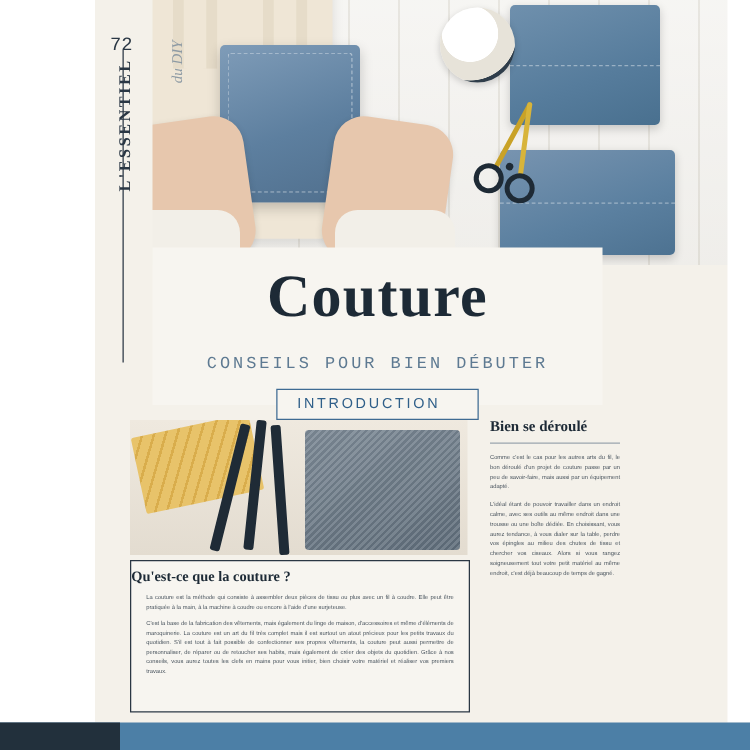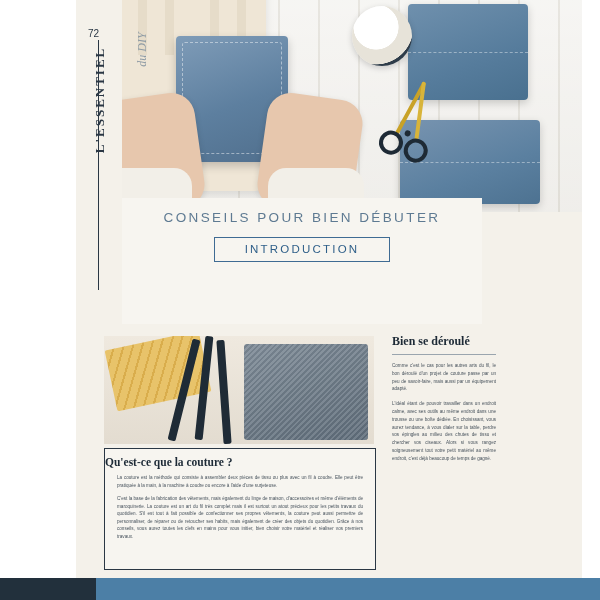--- a/index.html
+++ b/index.html
@@ -154,22 +154,22 @@
   }
   .rule-v {
     position: absolute;
     left: 98px; top: 40px;
     width: 1px; height: 250px;
     background: #2a3744;
   }
   .page-num {
     position: absolute;
     left: 88px; top: 28px;
-    font-family: Liberation Sans, sans-serif;
-    font-size: 10px;
+    font-family: Liberation Mono, monospace;
+    font-size: 15px;
     color: #2a3744;
     text-align: center;
   }
 
   
   .title-card {
     position: absolute;
     left: 122px; top: 198px;
     width: 360px; height: 126px;
     background: #f7f5f0;
@@ -178,30 +178,30 @@
   .doc-title {
     font-family: "Liberation Serif", serif;
     font-weight: bold;
     font-size: 48px;
     color: #1d2a36;
     letter-spacing: 1px;
     margin: 16px 0 0 0;
     line-height: 1;
   }
   .doc-sub {
-    font-family: Liberation Sans, sans-serif;
+    font-family: Liberation Mono, monospace;
     font-size: 13.5px;
     letter-spacing: 2.4px;
     color: #5e7a92;
-    margin-top: 12px;
+    margin-top: 22px;
   }
   .tag {
     display: inline-block;
     margin-top: 12px;
-    padding: 5px 30px 6px 30px;
+    padding: 5px 30px 6px 16px;
     border: 1px solid #3f6b93;
     color: #2f5f89;
     font-size: 11.5px;
     letter-spacing: 2.2px;
     background: #f7f5f0;
   }
 
   
   .body {
     position: absolute;
@@ -356,20 +356,21 @@
     <div class="strip">
       <div class="strip-text">L'ESSENTIEL</div>
       <div class="strip-sub">du DIY</div>
     </div>
     <div class="page-num">72</div>
   </div>
 
   <div class="rule-v"></div>
 
   <div class="title-card">
+    <h1 class="doc-title">Couture</h1>
     <div class="doc-sub">CONSEILS POUR BIEN DÉBUTER</div>
     <div class="tag">INTRODUCTION</div>
   </div>
 
   <div class="body">
 
     <div class="photo">
       <div class="ruler"></div>
       <div class="ribbon a"></div>
       <div class="ribbon b"></div>

